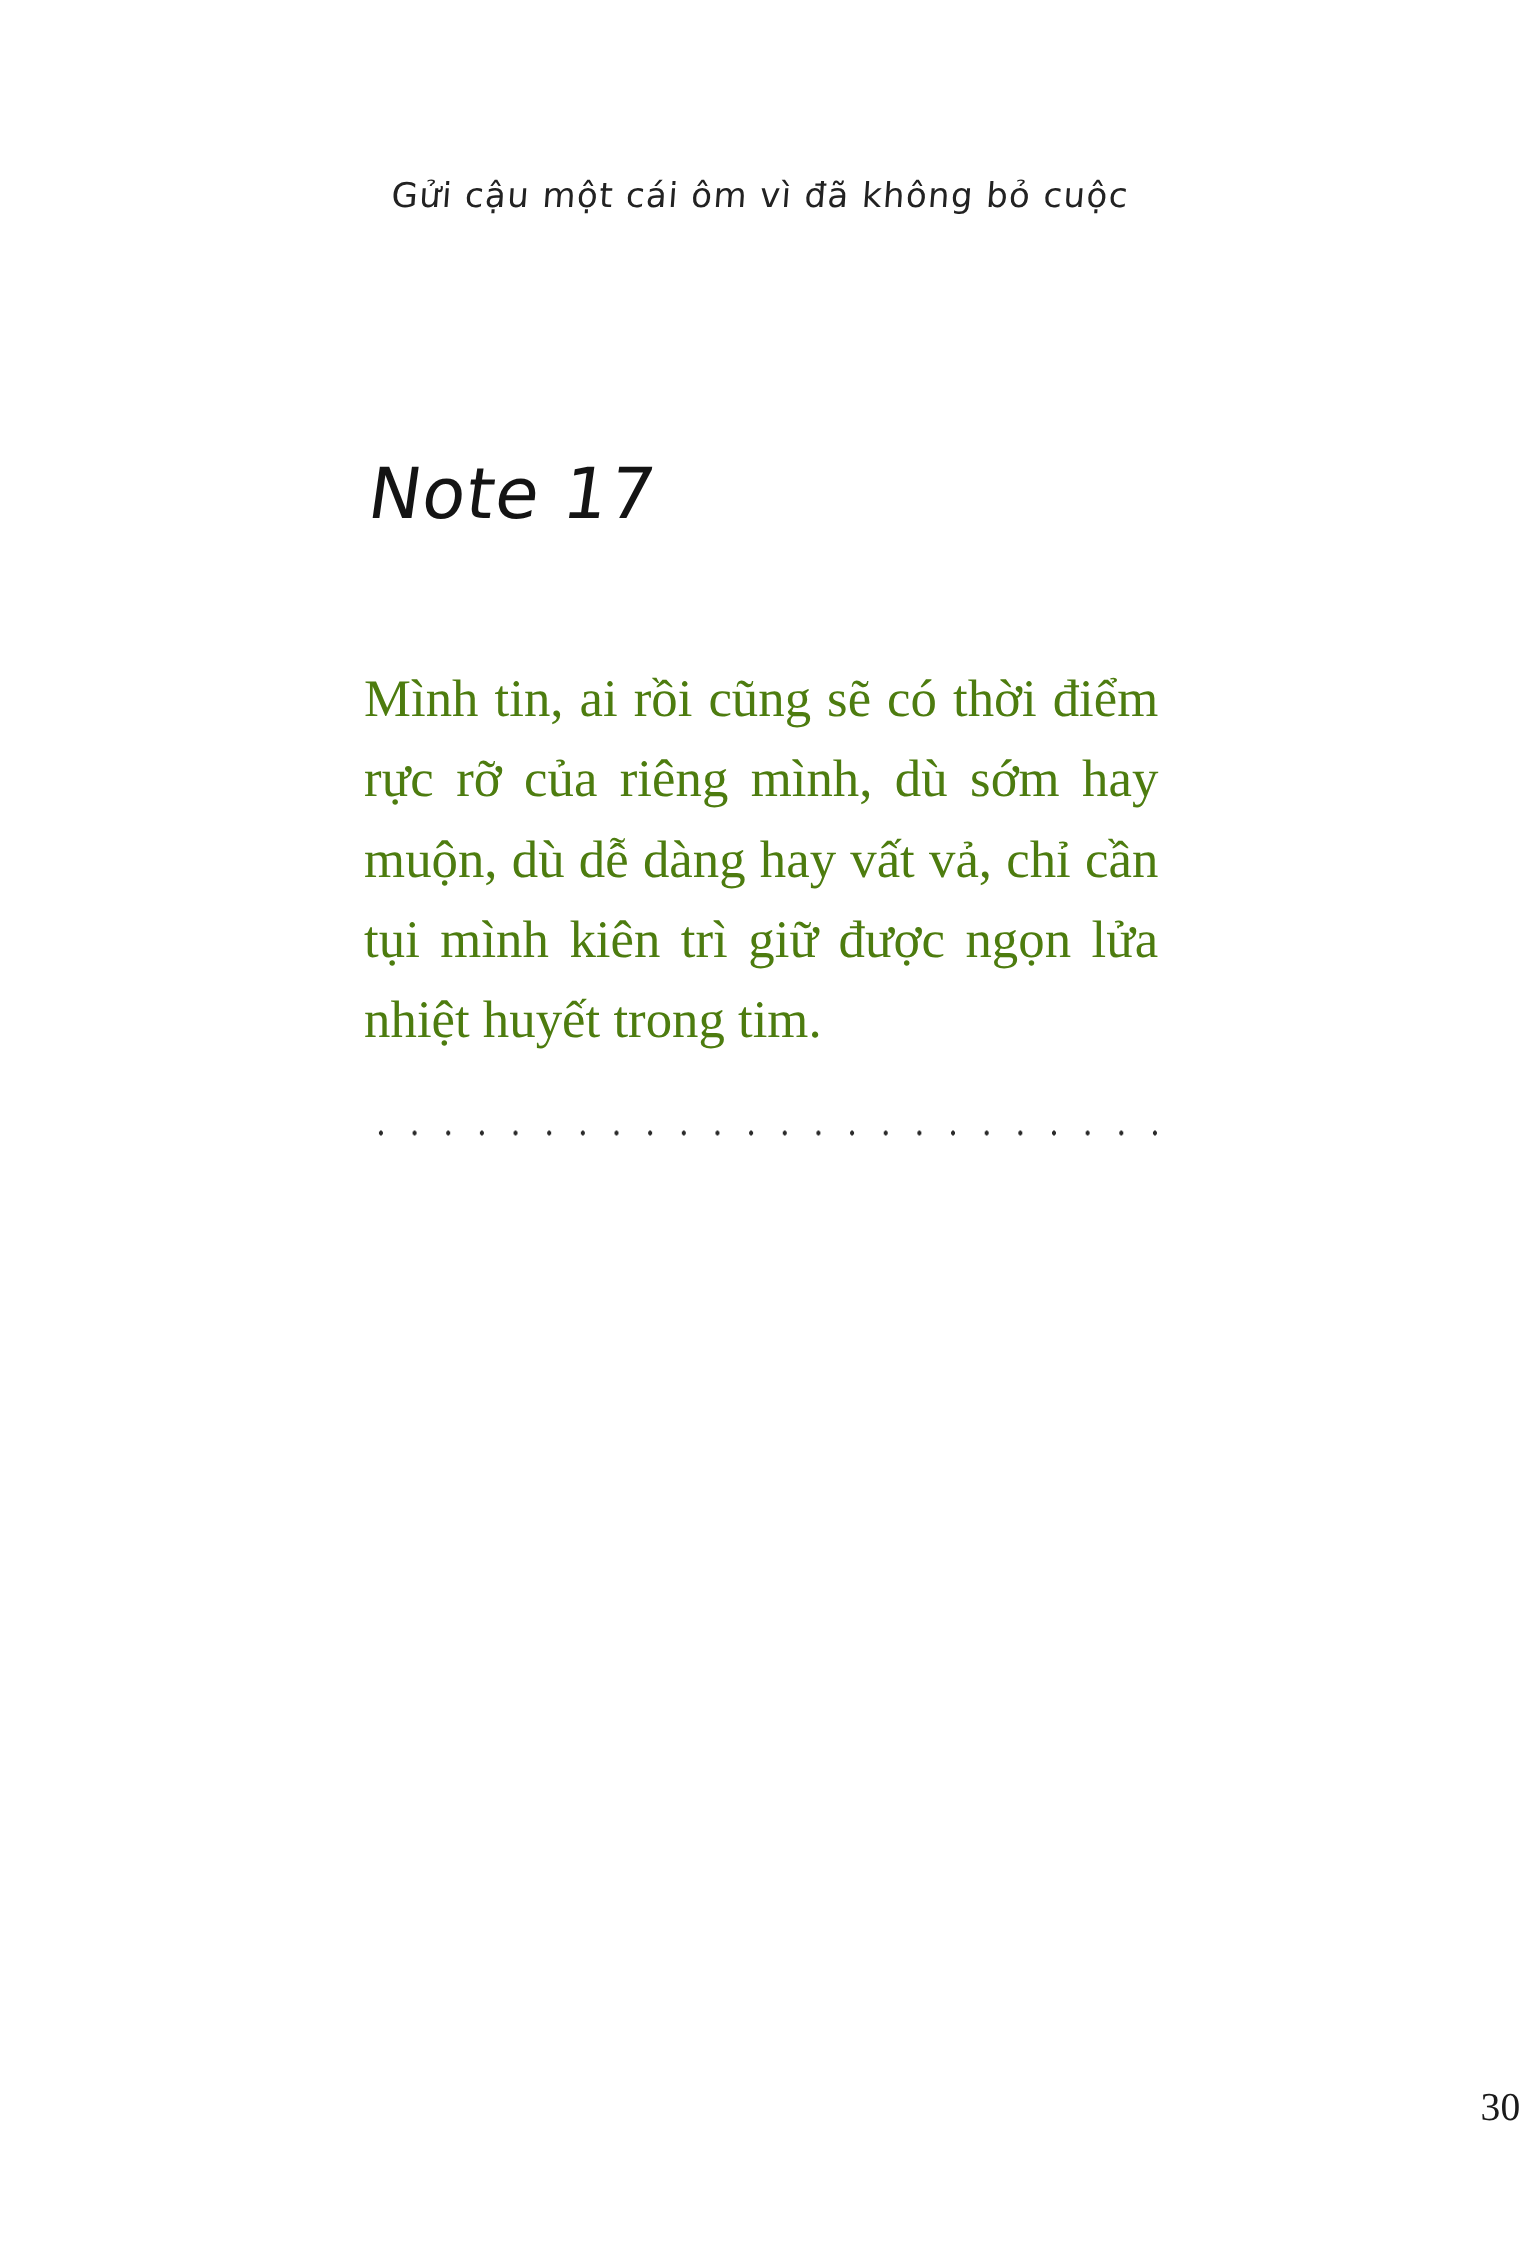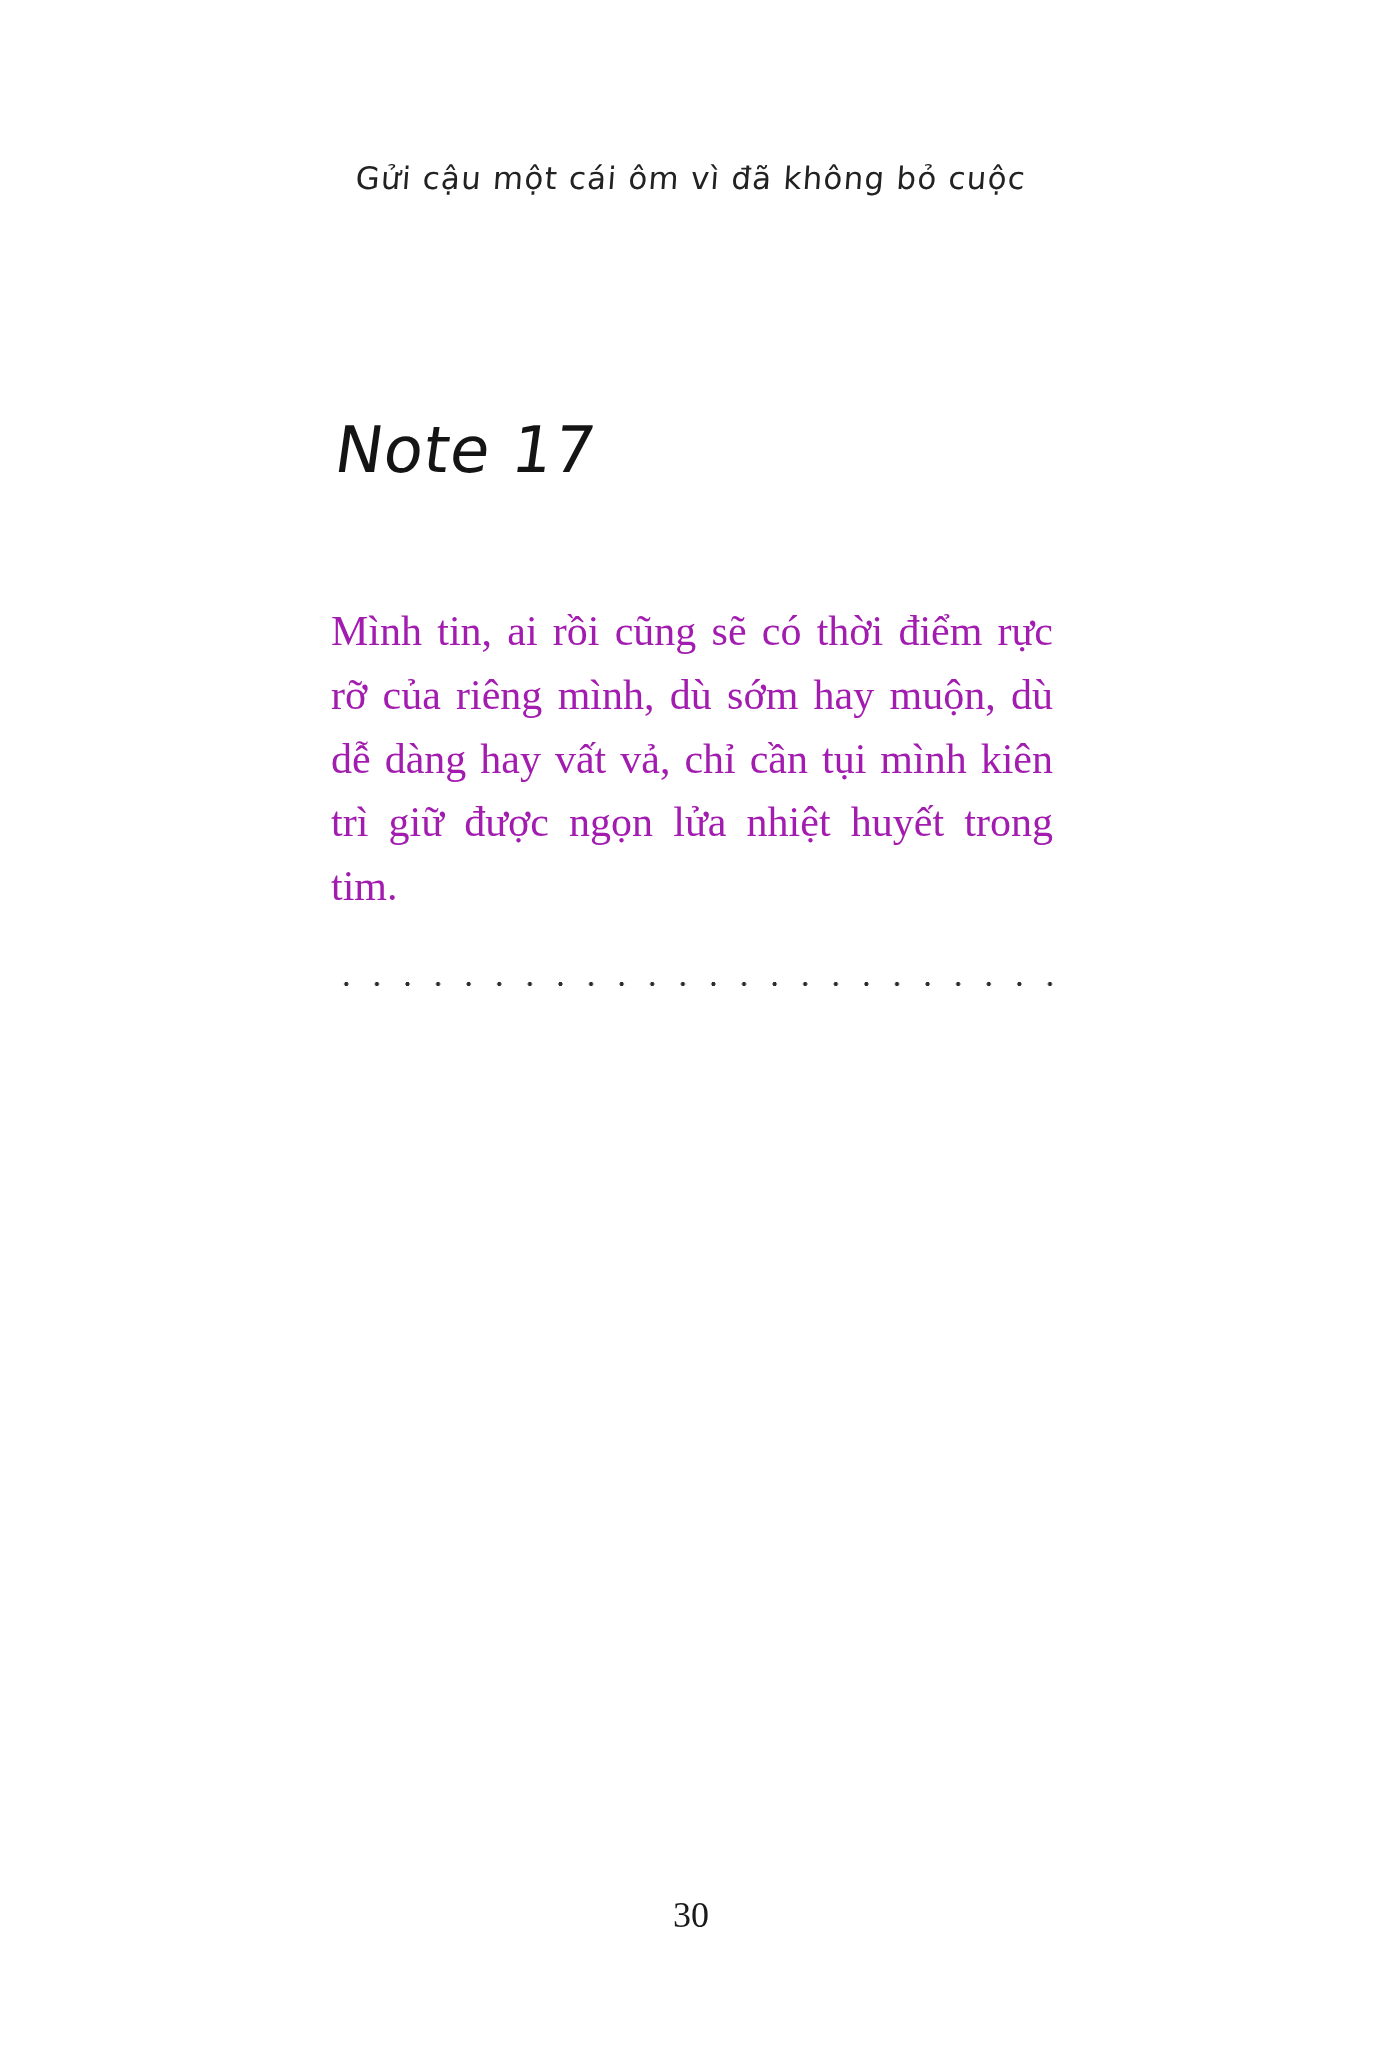--- a/index.html
+++ b/index.html
@@ -50,23 +50,23 @@
     font-weight: 400;
     letter-spacing: 1px;
     color: #141414;
     transform: skewX(-8deg);
     transform-origin: left bottom;
     line-height: 1;
   }
 
   .para {
     font-family: "Liberation Serif", serif;
-    font-size: 42px;
+    font-size: 48px;
     line-height: 1.52;
-    color: #a21caf;
+    color: #4d7c0f;
     text-align: justify;
     text-justify: inter-word;
     hyphens: none;
   }
 
   .para-vi {
     margin-top: 118px;
   }
 
   .para-en {
@@ -84,21 +84,21 @@
     background-repeat: repeat-x;
     background-position: left center;
   }
 
   
   .page-number {
     position: absolute;
     left: 0;
     right: 0;
     bottom: 120px;
-    text-align: center;
+    text-align: right;
     font-family: "Liberation Serif", serif;
     font-size: 36px;
     color: #1a1a1a;
   }
 </style>
 </head>
 <body>
 
 <div class="page">
 

